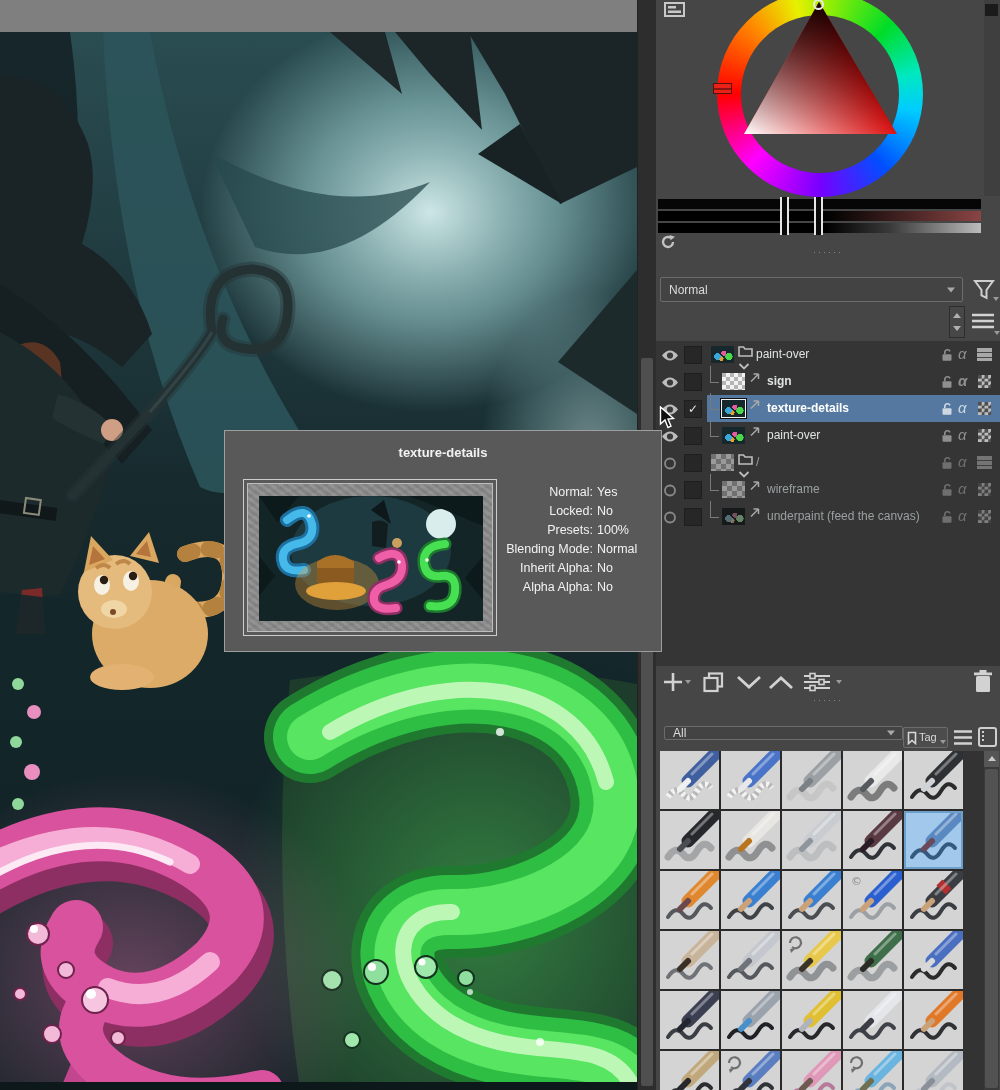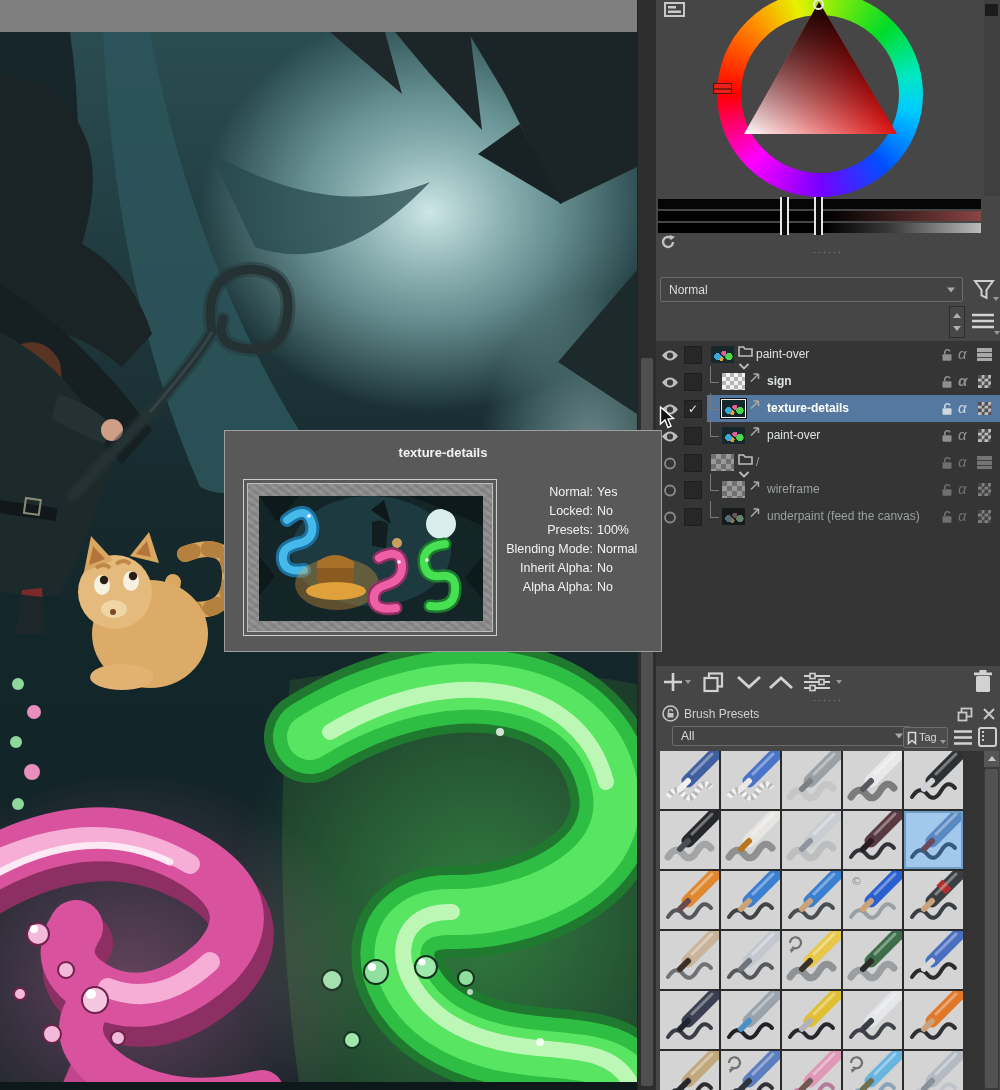--- a/index.html
+++ b/index.html
@@ -494,36 +494,21 @@
       </svg>
       <div class="abs mini-arrow" style="left:180px;top:14px"></div>
       <svg style="left:316px;top:3px" width="22" height="25" viewBox="0 0 22 25">
         <rect x="4" y="7" width="14" height="16" rx="1.5" fill="#d2d2d2"></rect>
         <rect x="2" y="3.5" width="18" height="2.8" fill="#d2d2d2"></rect>
         <rect x="7.5" y="1" width="7" height="3" fill="#d2d2d2"></rect>
       </svg>
     </div>
     <div class="abs dots-handle" style="top:697px">······</div>
 
-    <div class="abs title-bar" style="left:0;top:705px;width:344px">
-      <svg class="abs" style="left:6px;top:0px" width="17" height="17" viewBox="0 0 17 17">
-        <circle cx="8.5" cy="8.5" r="7.5" fill="none" stroke="#c4c4c4" stroke-width="1.6"></circle>
-        <rect x="5.5" y="8" width="6" height="4.5" fill="#c4c4c4"></rect>
-        <path d="M6.5,8 V6.5 a2,2 0 0 1 4,0" fill="none" stroke="#c4c4c4" stroke-width="1.4"></path>
-      </svg>
-      <span class="t-label">Brush Presets</span>
-      <svg class="abs icon-btn" style="left:301px;top:2px" width="16" height="15" viewBox="0 0 16 15">
-        <rect x="4.5" y="1.5" width="10" height="8" fill="none" stroke="#c8c8c8" stroke-width="1.8"></rect>
-        <rect x="1.5" y="5.5" width="8" height="8" fill="#464646" stroke="#c8c8c8" stroke-width="1.8"></rect>
-      </svg>
-      <svg class="abs icon-btn" style="left:326px;top:2px" width="14" height="14" viewBox="0 0 14 14">
-        <path d="M2,2 L12,12 M12,2 L2,12" stroke="#c8c8c8" stroke-width="2"></path>
-      </svg>
-    </div>
-    <div class="abs combo" style="left:16px;top:726px;width:239px;height:20px">
+    <div class="abs combo" style="left:8px;top:726px;width:239px;height:14px">
       <span class="cval">All</span>
       <span class="carrow"></span>
     </div>
     <div id="tag-btn" class="abs">
       <svg class="abs" style="left:3px;top:3px" width="10" height="14" viewBox="0 0 10 14">
         <path d="M1.5,1.5 h7 v11 l-3.5,-3 l-3.5,3 Z" fill="none" stroke="#d8d8d8" stroke-width="1.6"></path>
       </svg>
       <span class="abs" style="left:15px;top:3px">Tag</span>
       <div class="abs mini-arrow" style="left:36px;top:12px"></div>
     </div>

